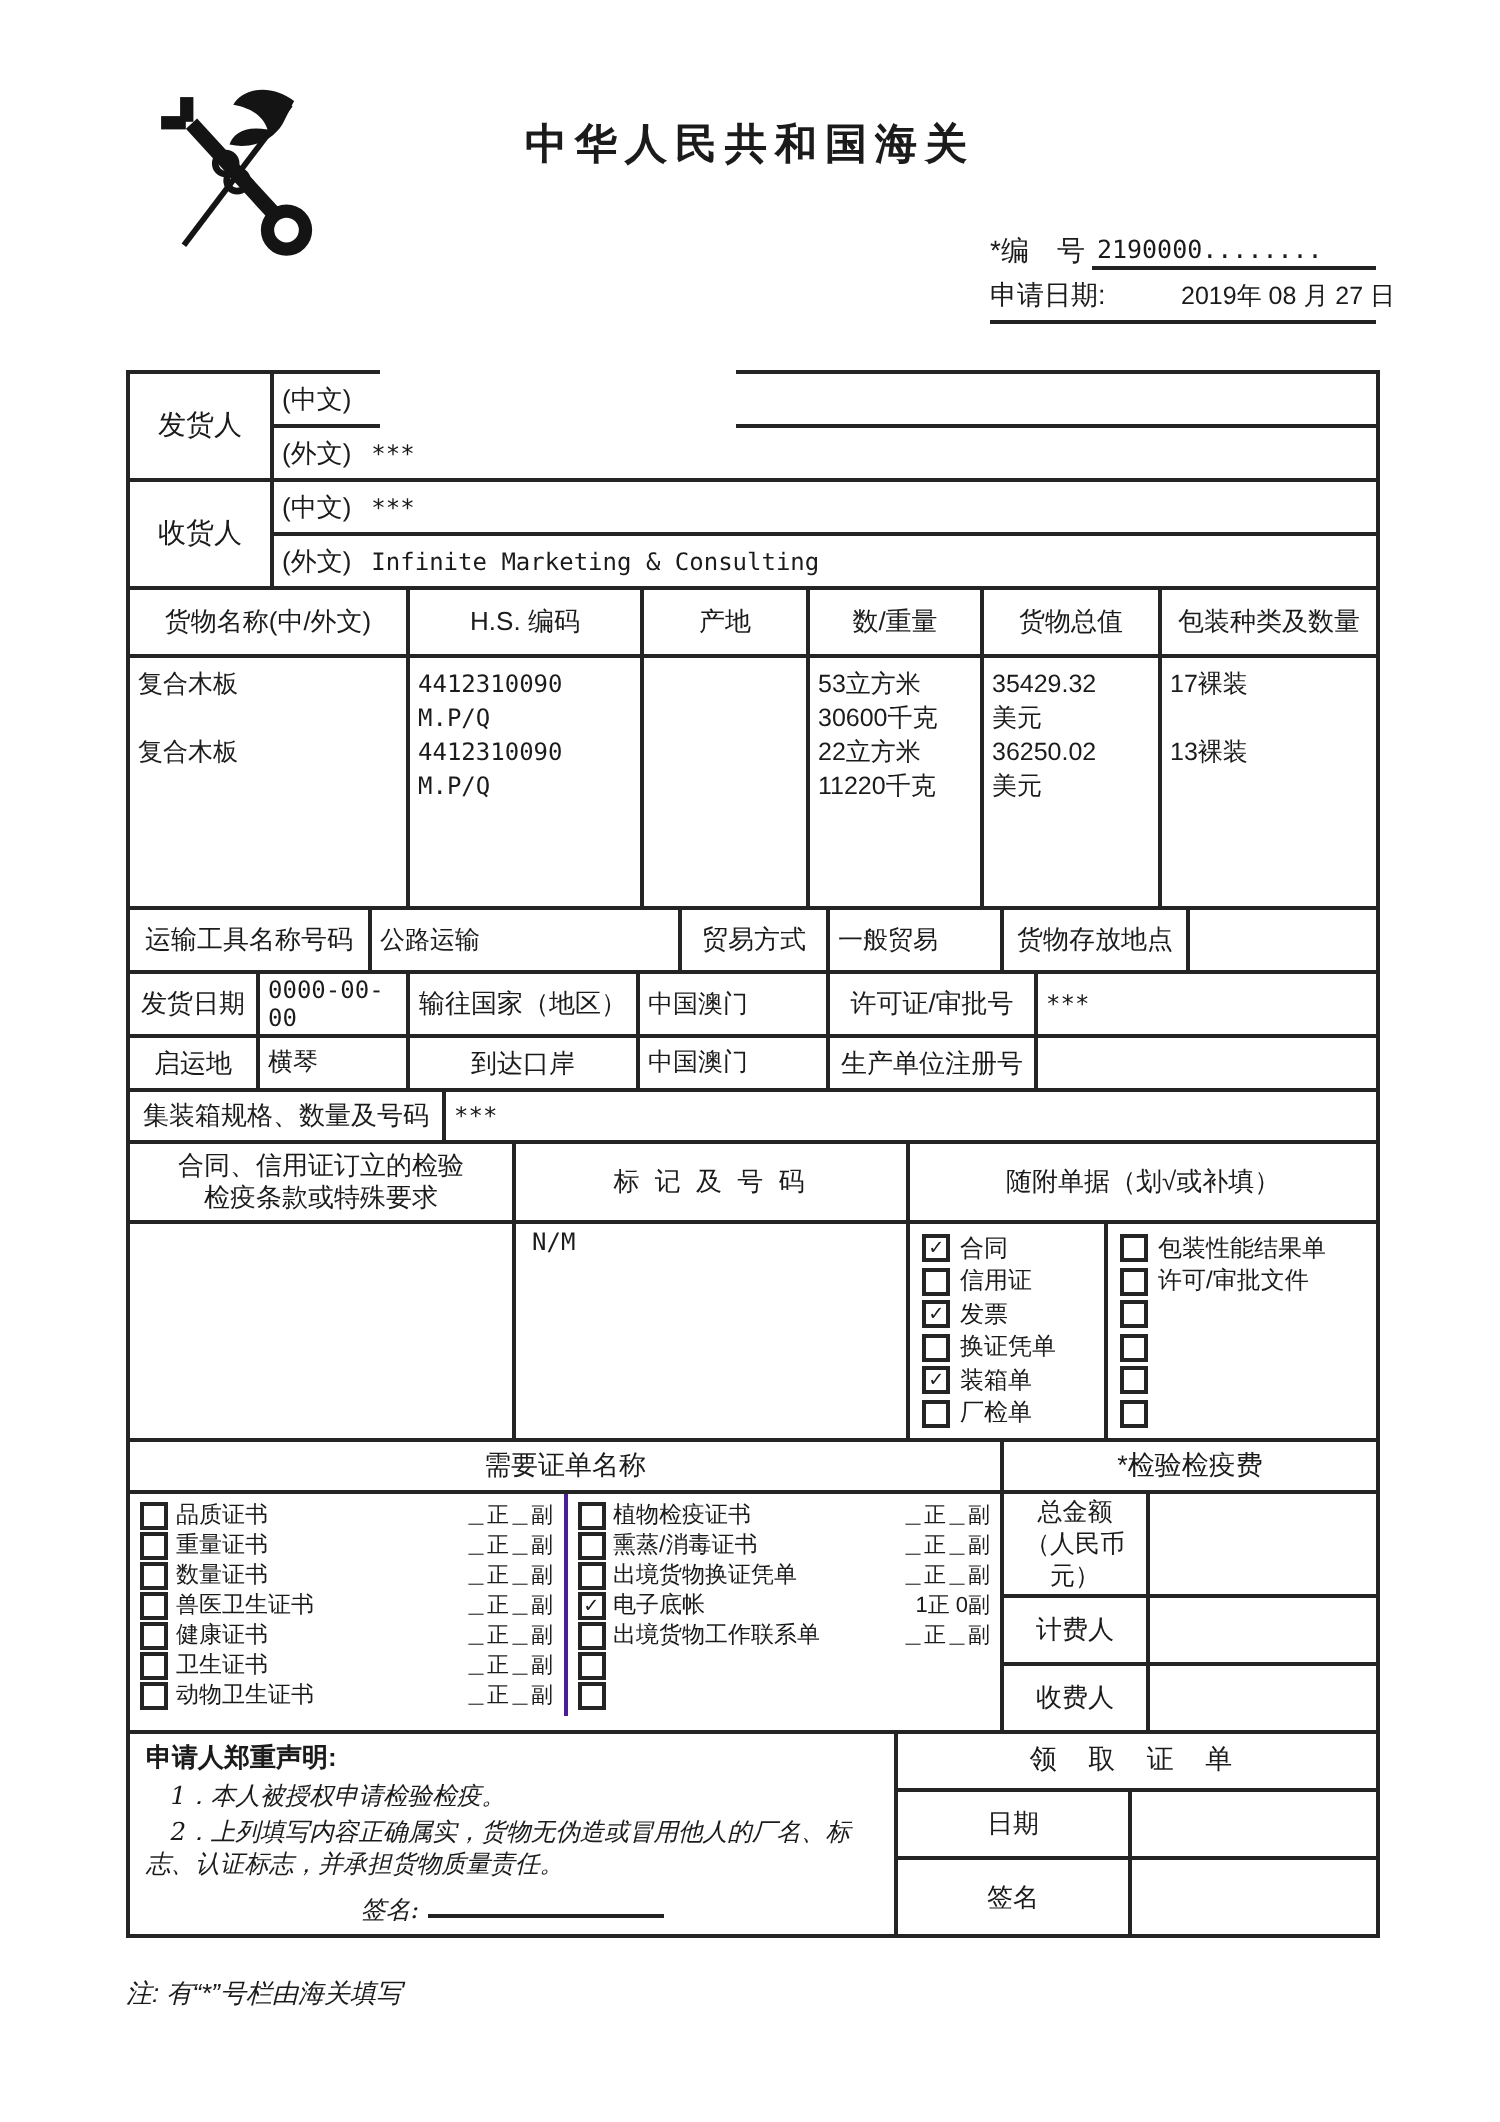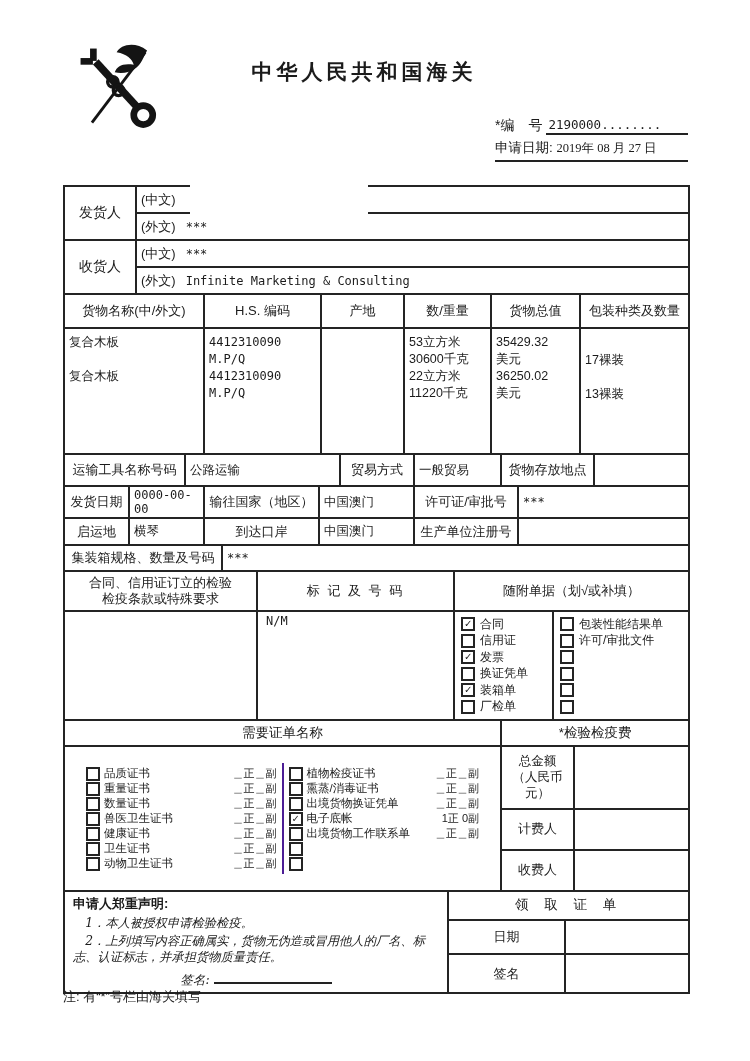--- a/index.html
+++ b/index.html
@@ -1,31 +1,31 @@
 <!DOCTYPE html>
 <html><head>
 <meta charset="utf-8">
 <style>
   html,body{margin:0;padding:0;background:#fff;}
   .page{position:relative;width:750px;height:1061px;background:#ffffff;
         font-family:"Liberation Sans",sans-serif;color:#1b1b1b;overflow:hidden;}
 
   
   .logo{position:absolute;left:72px;top:40px;width:95px;height:95px;}
-  .titles{position:absolute;left:189px;top:58px;width:350px;text-align:center;}
+  .titles{position:absolute;left:200px;top:58px;width:350px;text-align:center;}
   .title-main{font-size:21px;font-weight:bold;letter-spacing:4px;}
   .title-sub{font-size:23px;font-weight:bold;letter-spacing:2px;margin-top:13px;}
   .hdr-meta{position:absolute;left:495px;top:110px;width:193px;font-size:12px;}
   .meta-eledger{padding-left:10px;white-space:nowrap;}
   .meta-serial{display:flex;align-items:flex-end;margin-top:7px;font-size:14px;}
   .meta-serial-label{white-space:nowrap;}
   .serial-underline{flex:1;border-bottom:2px solid #222;margin-left:4px;
         font-family:"DejaVu Sans Mono",monospace;font-size:12.5px;padding:0 0 1px 2px;white-space:nowrap;}
   .meta-date{margin-top:4px;border-bottom:2px solid #222;padding-bottom:3px;font-size:13.5px;white-space:nowrap;}
-  .meta-date .dval{font-family:Liberation Serif, serif;font-size:12.5px;}
+  .meta-date .dval{font-family:Liberation Sans, sans-serif;font-size:12.5px;margin-left:34px;}
 
   
   .form{position:absolute;left:63px;top:185px;width:625px;}
   table{border-collapse:collapse;table-layout:fixed;width:625px;}
   .tbl{margin-top:-2px;}
   td{border:2px solid #242424;padding:1px 4px;font-size:13px;overflow:hidden;vertical-align:middle;}
   .ctr{text-align:center;}
   .top{vertical-align:top;}
   .val{font-family:"DejaVu Sans Mono",monospace;font-size:12px;}
   .cnval{font-size:12.5px;}
@@ -37,31 +37,31 @@
   .cb{display:flex;align-items:center;gap:5px;height:16.5px;}
   .cbx{flex:0 0 auto;width:10px;height:10px;border:2px solid #242424;font-size:11px;line-height:9px;
        text-align:center;font-family:"DejaVu Sans Mono",monospace;}
   .cb-label{font-size:12px;white-space:nowrap;}
   .cert-item{display:flex;align-items:center;gap:4px;height:15px;}
   .cert-item .cb-label{font-size:11.5px;}
   .cert-copies{margin-left:auto;font-size:11px;white-space:nowrap;}
   .cert-wrap{display:flex;height:100%;}
   .cert-col{flex:1;padding:3px 5px;}
   .cert-col + .cert-col{border-left:2px solid #4c1d95;}
-  .cell-flush{padding:16px;}
+  .cell-flush{padding:0;}
 
   
   .decl{padding:3px 8px;font-size:12.5px;}
   .decl-title{font-weight:bold;font-size:13px;}
   .decl p{margin:2px 0;text-indent:1em;font-family:"DejaVu Serif",serif;font-style:italic;font-size:12.3px;line-height:16px;}
   .sig-line{text-align:center;margin-top:6px;font-family:"DejaVu Serif",serif;font-style:italic;}
   .sig-underline{display:inline-block;width:118px;border-bottom:2px solid #222;height:11px;vertical-align:baseline;}
 
   .pickup-hdr{letter-spacing:6px;font-size:13.5px;}
-  .footnote{position:absolute;left:63px;top:988px;font-size:13px;}
+  .footnote{position:absolute;left:63px;top:988px;font-size:13px;font-style:italic;}
   .nm-cell{padding:2px 8px;}
 </style>
 </head>
 <body>
 <div class="page">
 
   <div class="logo">
     <svg viewBox="0 0 100 100" width="95" height="95">
       <line x1="77" y1="13" x2="21" y2="87" stroke="#141414" stroke-width="3"></line>
       <path d="M79 11 C66 1 51 5 47 13 C58 15 63 20 65 26 C53 24 47 28 45 34 C59 37 70 30 74 21 Z" fill="#141414"></path>
@@ -162,21 +162,21 @@
 M.P/Q</td>
         <td class="top prelines cnval" style="padding-top:5px"></td>
         <td class="top prelines cnval" style="padding-top:5px">53立方米
 30600千克
 22立方米
 11220千克</td>
         <td class="top prelines cnval" style="padding-top:5px">35429.32
 美元
 36250.02
 美元</td>
-        <td class="top prelines cnval" style="padding-top:23px">17裸装
+        <td class="top prelines cnval" style="padding-top:5px">17裸装
 
 13裸装</td>
       </tr>
     </tbody>
       </table>
 
     <table class="tbl">
       <colgroup>
           <col style="width:121px">
           <col style="width:155px">

